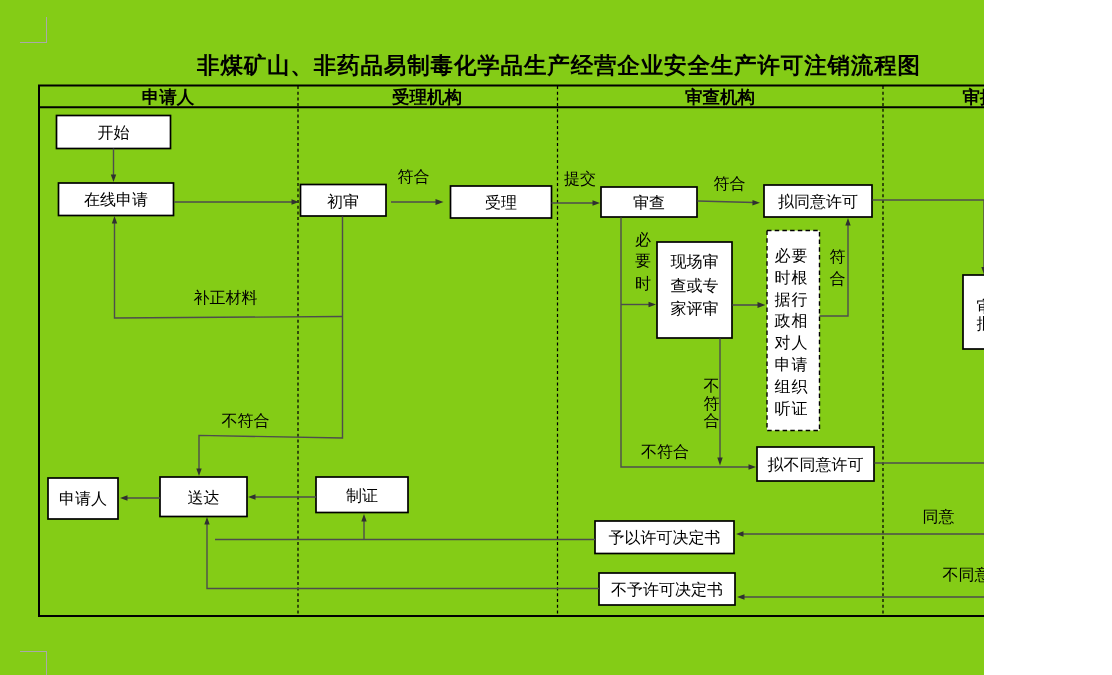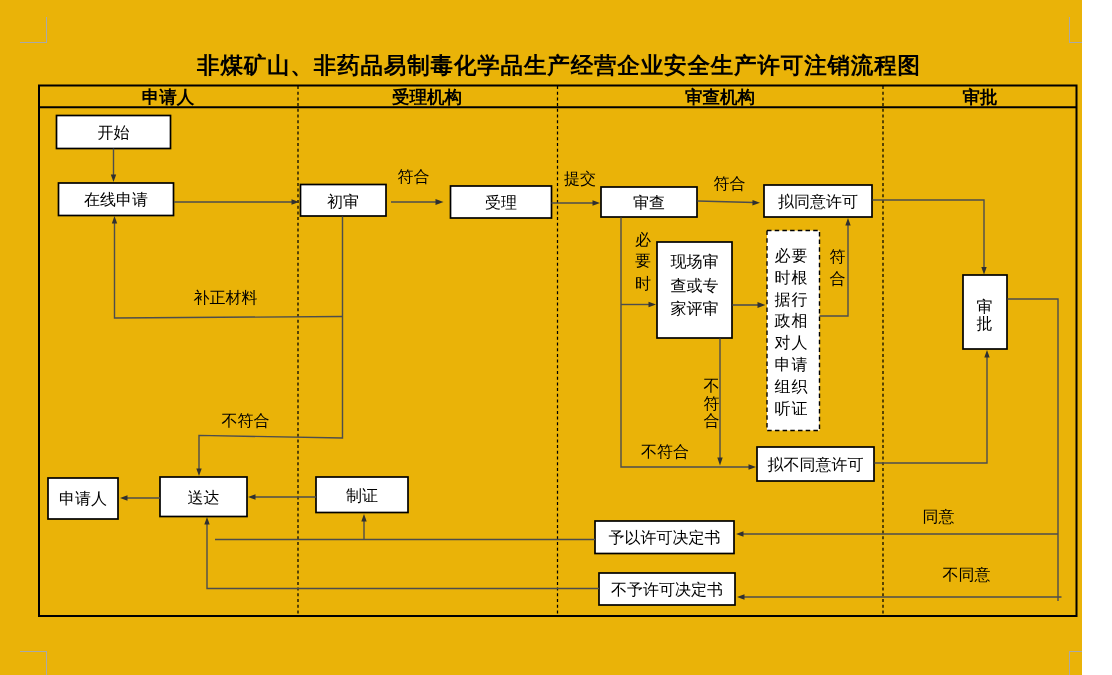--- a/index.html
+++ b/index.html
@@ -1,16 +1,16 @@
 <!DOCTYPE html>
 <html lang="zh"><head>
 <meta charset="utf-8">
 <style>
   html,body{margin:0;padding:0;background:#fff;}
-  .page{position:relative;width:1082px;height:675px;background:#eab308;overflow:hidden;}
+  .page{position:relative;width:984px;height:675px;background:#84cc16;overflow:hidden;}
   svg{position:absolute;top:0;left:0;}
   text{font-family:"Liberation Sans",sans-serif;fill:#000;}
 </style>
 </head>
 <body>
 <div class="page">
 <svg width="1112" height="675" viewBox="0 0 1112 675">
 
   <path d="M20,42.5 H46.5 M46.5,43 V17" stroke="#a9a9a9" stroke-width="1" fill="none"></path>
 

